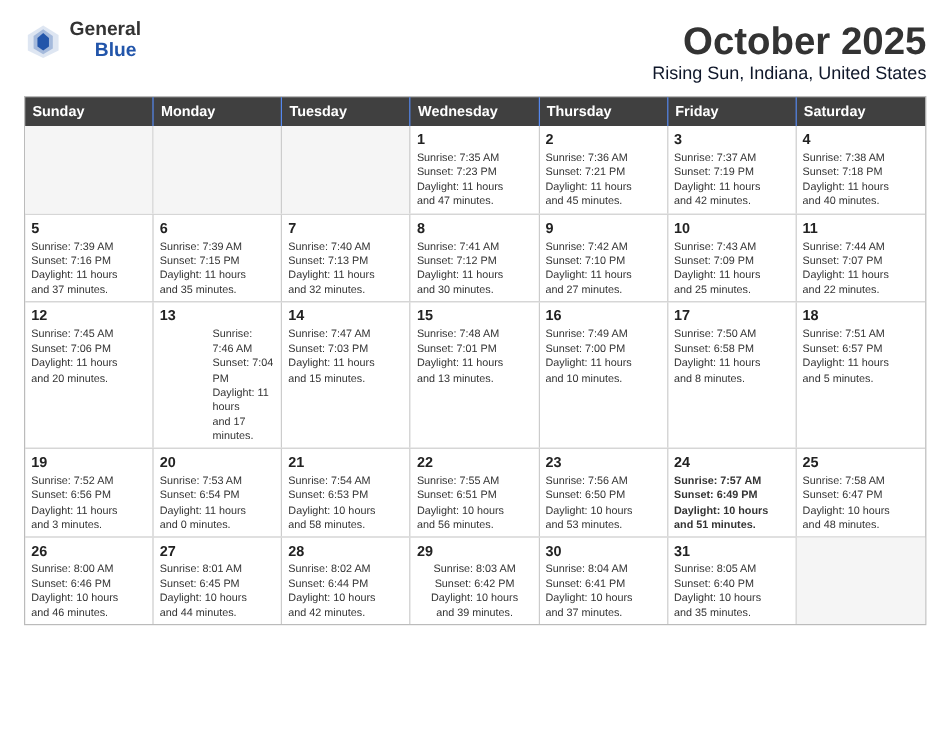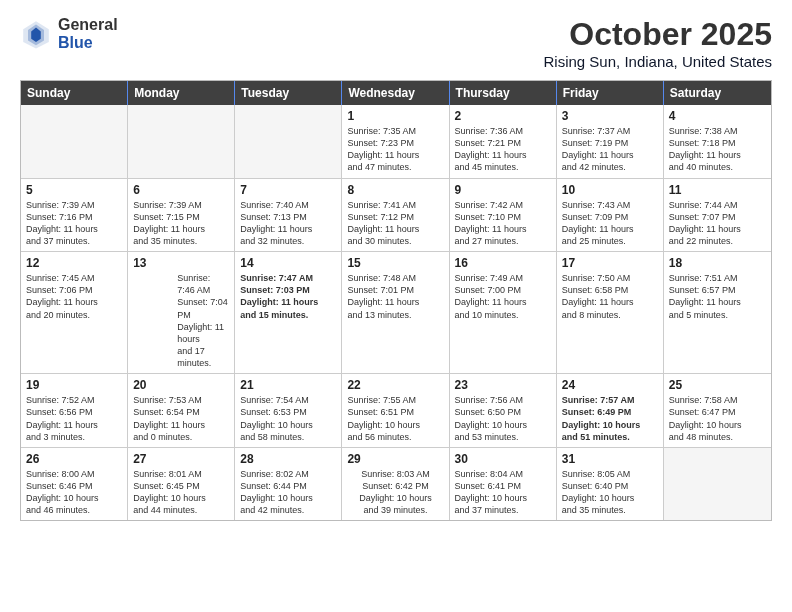--- a/index.html
+++ b/index.html
@@ -35,20 +35,21 @@
     }
     .logo-general {
       font-size: 16px;
       font-weight: bold;
       color: #333;
     }
     .logo-blue {
       font-size: 16px;
       font-weight: bold;
       color: #2255aa;
+      margin-left: 21px;
     }
     .logo-icon {
       width: 32px;
       height: 32px;
     }
     .title-block {
       text-align: right;
     }
     .month-title {
       font-size: 32px;
@@ -240,21 +241,21 @@
           </div>
           <div class="cal-cell">
             <div class="day-num">13</div>
             <div class="cell-text" style="white-space: pre-line; margin-left: 44px;">Sunrise: 7:46 AM
 Sunset: 7:04 PM
 Daylight: 11 hours
 and 17 minutes.</div>
           </div>
           <div class="cal-cell">
             <div class="day-num">14</div>
-            <div class="cell-text" style="white-space: pre-line; font-weight: bold;">Sunrise: 7:47 AM
+            <div class="cell-text" style="white-space: pre-line;">Sunrise: 7:47 AM
 Sunset: 7:03 PM
 Daylight: 11 hours
 and 15 minutes.</div>
           </div>
           <div class="cal-cell">
             <div class="day-num">15</div>
             <div class="cell-text" style="white-space: pre-line;">Sunrise: 7:48 AM
 Sunset: 7:01 PM
 Daylight: 11 hours
 and 13 minutes.</div>

